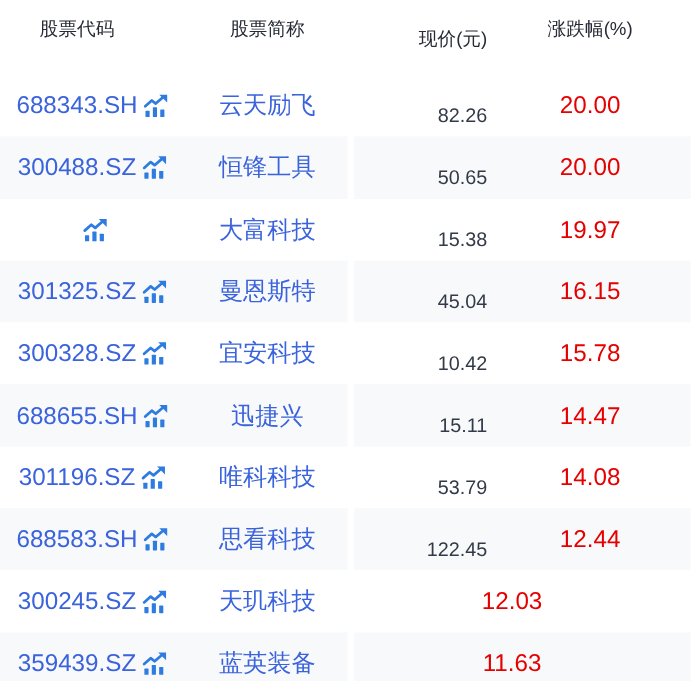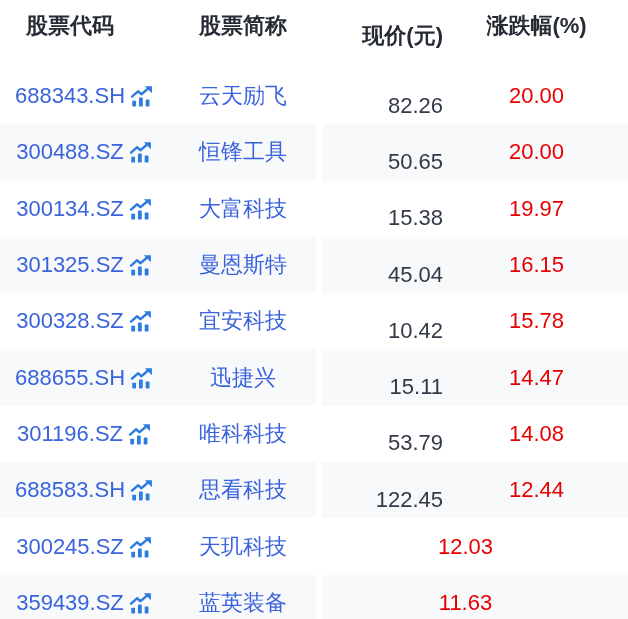--- a/index.html
+++ b/index.html
@@ -24,22 +24,22 @@
   }
   
   .thead{
     display:flex;
     height:68px;
     align-items:center;
     padding-bottom:16px;
     background:var(--bg);
   }
   .thead .cell{
-    font-size:22px;
-    font-weight:700;
+    font-size:17px;
+    font-weight:400;
     color:var(--header_text);
   }
   
   .row{
     position:relative;
     display:flex;
     height:56.3px;
     align-items:center;
   }
   
@@ -60,21 +60,21 @@
   .c-name{width:146px;text-align:center;}
   .c-price{width:142px;text-align:right;padding-right:15px;margin-top:19px;}
   .c-change{flex:1;text-align:center;padding-right:13px;}
   .code-text{
     font-size:22px;color:var(--link_blue);cursor:pointer;
   }
   .trend-icon{
     display:inline-flex;margin-left:4px;cursor:pointer;
   }
   .c-name{font-size:22px;color:var(--link_blue);cursor:pointer;}
-  .row .c-price{font-size:22px;color:var(--price_dark);}
+  .row .c-price{font-size:18px;color:var(--price_dark);}
   .row .c-change{font-size:22px;color:var(--change_red);}
 </style>
 </head>
 <body>
 
 <div class="app">
 
   <div class="thead">
     <div class="cell c-code">股票代码</div>
     <div class="cell c-name">股票简称</div>
@@ -118,21 +118,20 @@
           </svg>
         </span>
       </div>
       <div class="cell c-name">恒锋工具</div>
       <div class="cell c-price">50.65</div>
       <div class="cell c-change">20.00</div>
     </div>
 
     <div class="row">
       <div class="cell c-code">
-        <span class="code-text">300134.SZ</span>
         <span class="trend-icon">
           <svg viewBox="0 0 24 24" width="26" height="26" aria-hidden="true">
             <g fill="var(--icon_blue)">
               <rect x="3" y="16.4" width="3.5" height="5.2" rx="0.5"></rect>
               <rect x="9.2" y="13.4" width="3.5" height="8.2" rx="0.5"></rect>
               <rect x="15.4" y="15.2" width="3.5" height="6.4" rx="0.5"></rect>
               <path d="M14.6 2.9 L21.2 2.9 L21.2 9.5 Z"></path>
             </g>
             <path d="M2.8 12.6 L8.3 7.7 L11.6 10.3 L18.2 4.6" fill="none" stroke="var(--icon_blue)" stroke-width="2.3" stroke-linecap="round" stroke-linejoin="round"></path>
           </svg>

